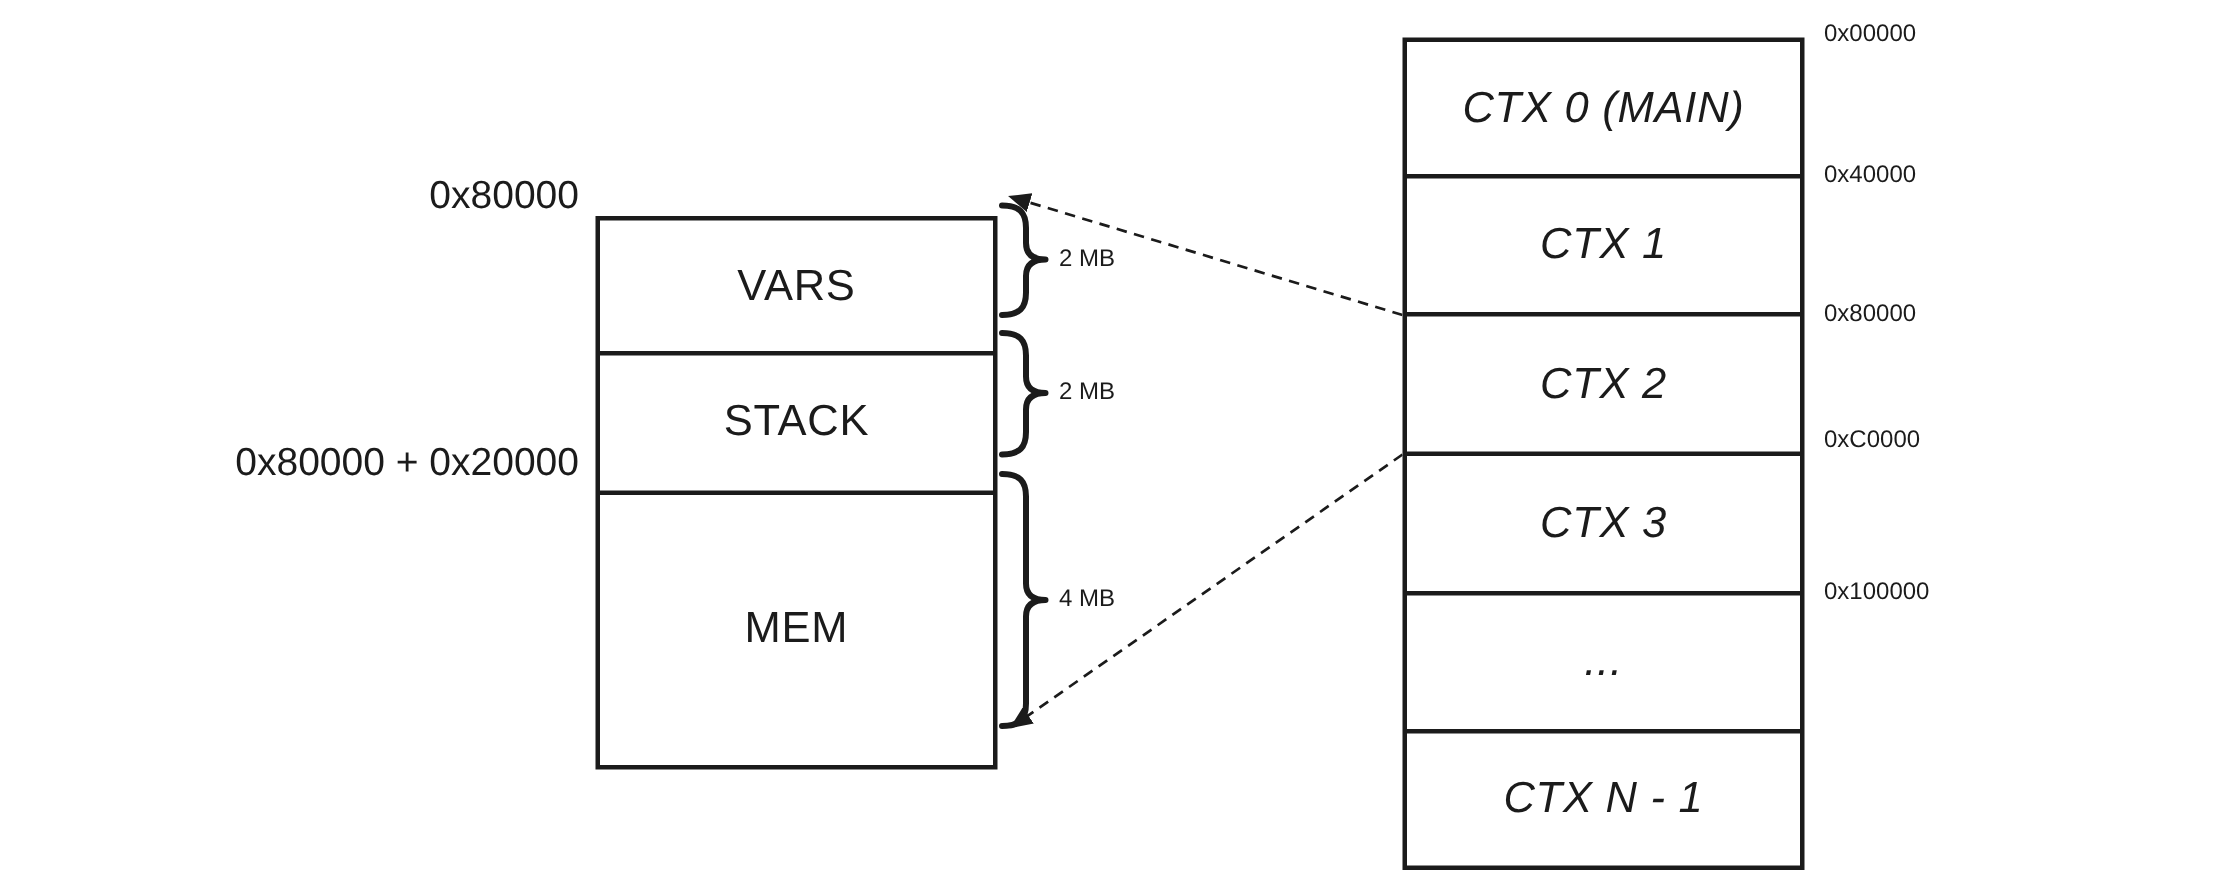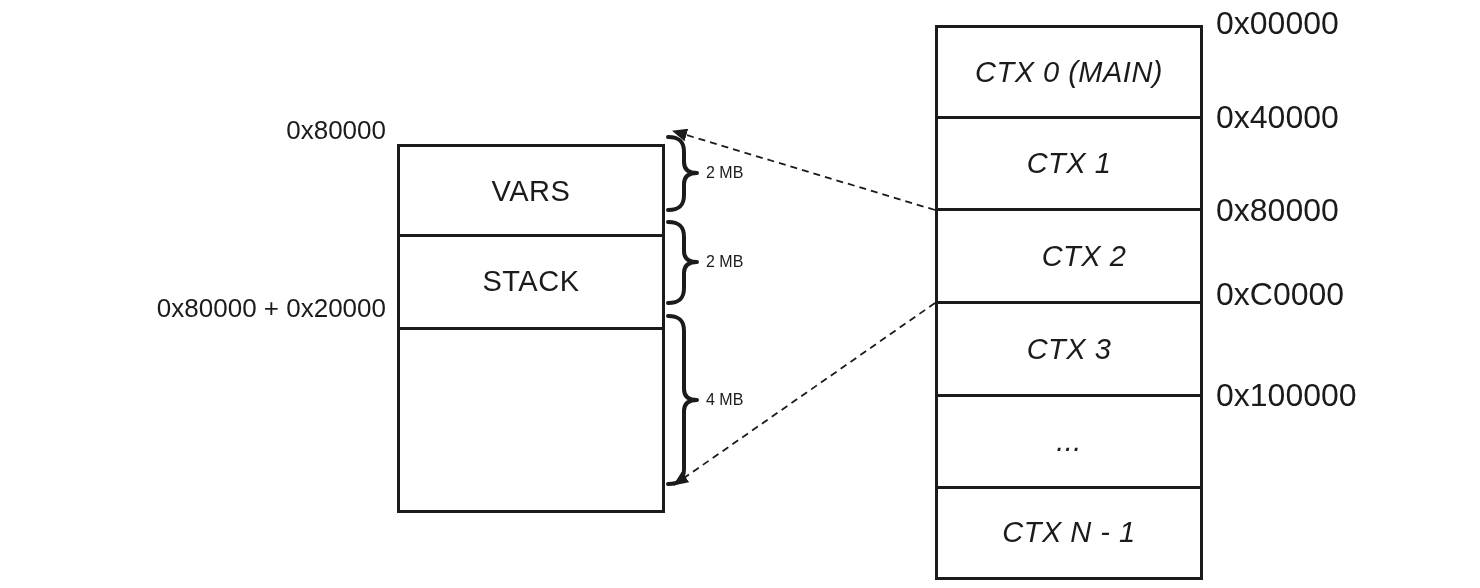--- a/index.html
+++ b/index.html
@@ -6,39 +6,42 @@
   .canvas{
     position:relative;width:1480px;height:588px;overflow:hidden;
     background:var(--background,#fff);
     color:var(--text,#1b1b1b);
     font-family:"Liberation Sans","DejaVu Sans",sans-serif;
   }
   .box{position:absolute;border:3px solid var(--line,#1b1b1b);background:var(--background,#fff);}
   .row{position:absolute;left:0;width:100%;display:flex;align-items:center;justify-content:center;
        font-size:29px;letter-spacing:0.5px;white-space:nowrap;}
   .hline{position:absolute;left:0;width:100%;height:3px;background:var(--line,#1b1b1b);}
-  .addr{position:absolute;font-size:32px;white-space:nowrap;transform:translateY(-50%);}
+  .addr{position:absolute;font-size:16px;white-space:nowrap;transform:translateY(-50%);}
   .addr-left{font-size:26px;text-align:right;}
   .size-label{position:absolute;font-size:16px;white-space:nowrap;transform:translateY(-50%);}
   .overlay{position:absolute;left:0;top:0;color:var(--line,#1b1b1b);pointer-events:none;}
 </style>
 </head>
 <body>
 
 <div class="canvas">
 
   <div class="addr addr-left" style="right:1094px;top:130px;">0x80000</div>
   <div class="addr addr-left" style="right:1094px;top:308px;">0x80000 + 0x20000</div>
 
   <div class="box" style="left:397px;top:124px;width:262px;height:363px;margin-top:20px;">
     <div class="row" style="top:0;height:88px;">
         <span>VARS</span>
       </div>
     <div class="row" style="top:88px;height:93px;">
         <span>STACK</span>
+      </div>
+    <div class="row" style="top:181px;height:182px;">
+        <span>MEM</span>
       </div>
     <div class="hline" style="top:87px;"></div>
     <div class="hline" style="top:180px;"></div>
   </div>
 
   <svg class="overlay" width="1480" height="588" viewBox="0 0 1480 588">
     <defs>
       <marker id="arrow" markerUnits="userSpaceOnUse" markerWidth="16" markerHeight="13" refX="14" refY="6.5" orient="auto">
         <path d="M0,0 L15,6.5 L0,13 Z" fill="currentColor"></path>
       </marker>
@@ -54,21 +57,21 @@
   <div class="size-label" style="left:706px;top:262px;">2 MB</div>
   <div class="size-label" style="left:706px;top:400px;">4 MB</div>
 
   <div class="box" style="left:935px;top:25px;width:262px;height:549px;font-style:italic;">
     <div class="row" style="top:0;height:89px;">
         <span>CTX 0 (MAIN)</span>
       </div>
     <div class="row" style="top:89px;height:93px;">
         <span>CTX 1</span>
       </div>
-    <div class="row" style="top:182px;height:93px;padding-left:15px;">
+    <div class="row" style="top:182px;height:93px;">
         <span>CTX 2</span>
       </div>
     <div class="row" style="top:275px;height:92px;">
         <span>CTX 3</span>
       </div>
     <div class="row" style="top:367px;height:92px;">
         <span>...</span>
       </div>
     <div class="row" style="top:459px;height:90px;">
         <span>CTX N - 1</span>

